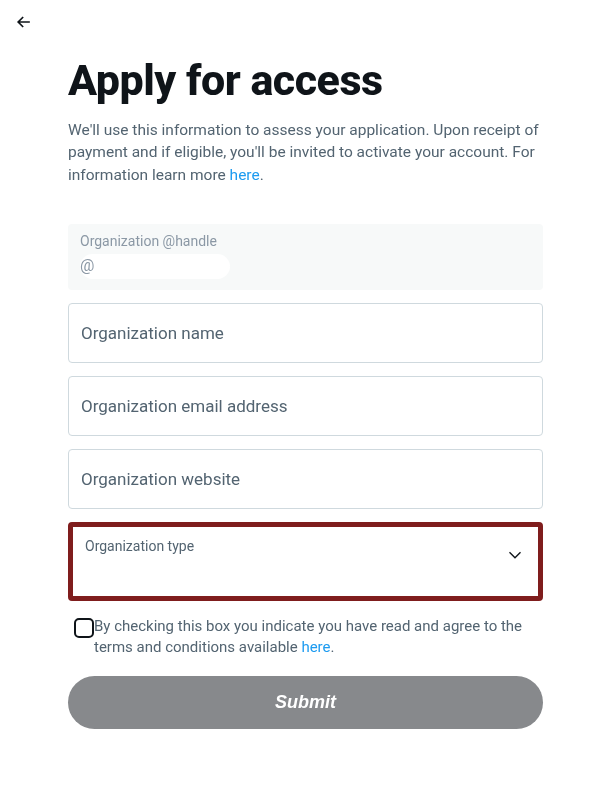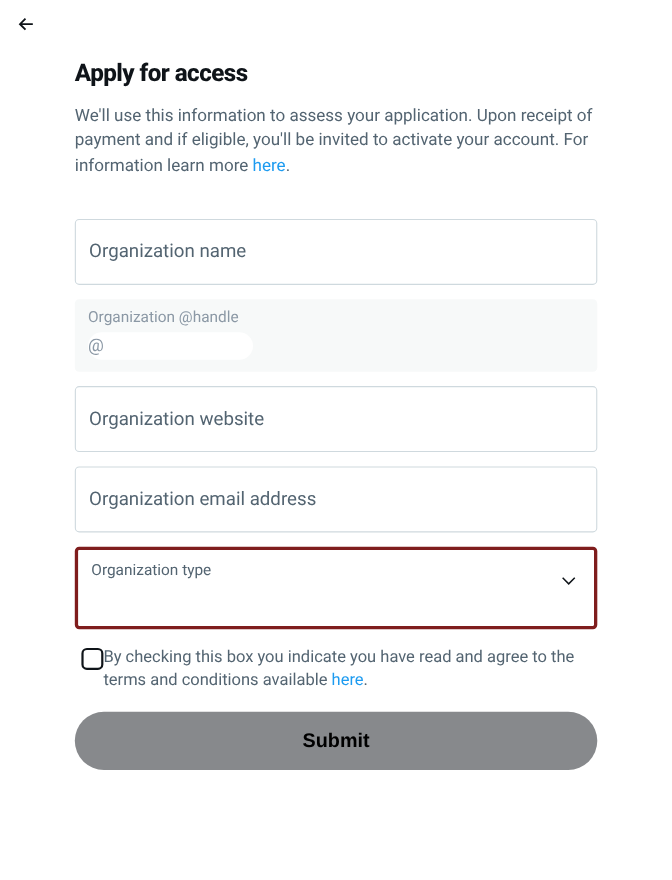--- a/index.html
+++ b/index.html
@@ -25,21 +25,21 @@
       width: 20px;
       height: 20px;
       stroke: #0f1419;
       stroke-width: 2;
       fill: none;
     }
     .container {
       padding: 55px 68px 20px 68px;
     }
     .title {
-      font-size: 22px;
+      font-size: 43px;
       font-weight: 800;
       color: #0f1419;
       letter-spacing: -0.5px;
       margin-bottom: 14px;
     }
     .description {
       font-size: 15.5px;
       line-height: 1.45;
       color: #536471;
       margin-bottom: 38px;
@@ -84,21 +84,21 @@
     }
     .handle-pill {
       display: inline-block;
       background: #fff;
       border-radius: 20px;
       padding: 2px 12px 4px 0;
       min-width: 150px;
     }
     .select-box {
       width: 100%;
-      border: 3px solid #7f1d1d;
+      border: 5px solid #7f1d1d;
       border-radius: 4px;
       background: #fff;
       padding: 11px 12px 26px 12px;
       display: flex;
       align-items: flex-start;
       justify-content: space-between;
       cursor: pointer;
     }
     .select-box .label {
       font-size: 14px;
@@ -137,72 +137,73 @@
       color: #536471;
     }
     .terms-text a {
       color: #1d9bf0;
       text-decoration: none;
       cursor: pointer;
     }
     .submit-btn {
       width: 100%;
       background: #87898c;
-      color: #000000;
+      color: #ffffff;
       font-size: 18px;
       font-weight: 700;
       border: none;
       border-radius: 30px;
       padding: 16px;
       cursor: pointer;
       text-align: center;
+      font-style: italic;
     }
   </style>
 </head>
 <body>
 
 <div class="back-arrow">
   <span>
     <svg viewBox="0 0 24 24">
         <path d="M19 12H5M11 18l-6-6 6-6"></path>
       </svg>
   </span>
 </div>
 
 <div class="container">
   <h1 class="title">Apply for access</h1>
   <p class="description">
     <span>We'll use this information to assess your application. Upon receipt of payment and if eligible, you'll be invited to activate your account. For information learn more </span><a>here</a><span>.</span>
   </p>
 
   <div class="form-group">
-    <div class="input-box">
-      <span class="label">Organization name</span>
-    </div>
-  </div>
-
-  <div class="form-group">
     <div class="handle-box">
       <div class="handle-label">Organization @handle</div>
       <div class="handle-pill">
         <span class="handle-value">@</span>
       </div>
     </div>
   </div>
 
+  <div class="form-group">
+    <div class="input-box">
+      <span class="label">Organization name</span>
+    </div>
+  </div>
+
+
+  <div class="form-group">
+    <div class="input-box">
+      <span class="label">Organization email address</span>
+    </div>
+  </div>
 
   <div class="form-group">
     <div class="input-box">
       <span class="label">Organization website</span>
-    </div>
-  </div>
-
-  <div class="form-group">
-    <div class="input-box">
-      <span class="label">Organization email address</span>
     </div>
   </div>
 
   <div class="form-group">
     <div class="select-box">
       <span class="label">Organization type</span>
       <span class="chevron">
         <svg viewBox="0 0 24 24">
             <path d="M6 9l6 6 6-6"></path>
           </svg>

